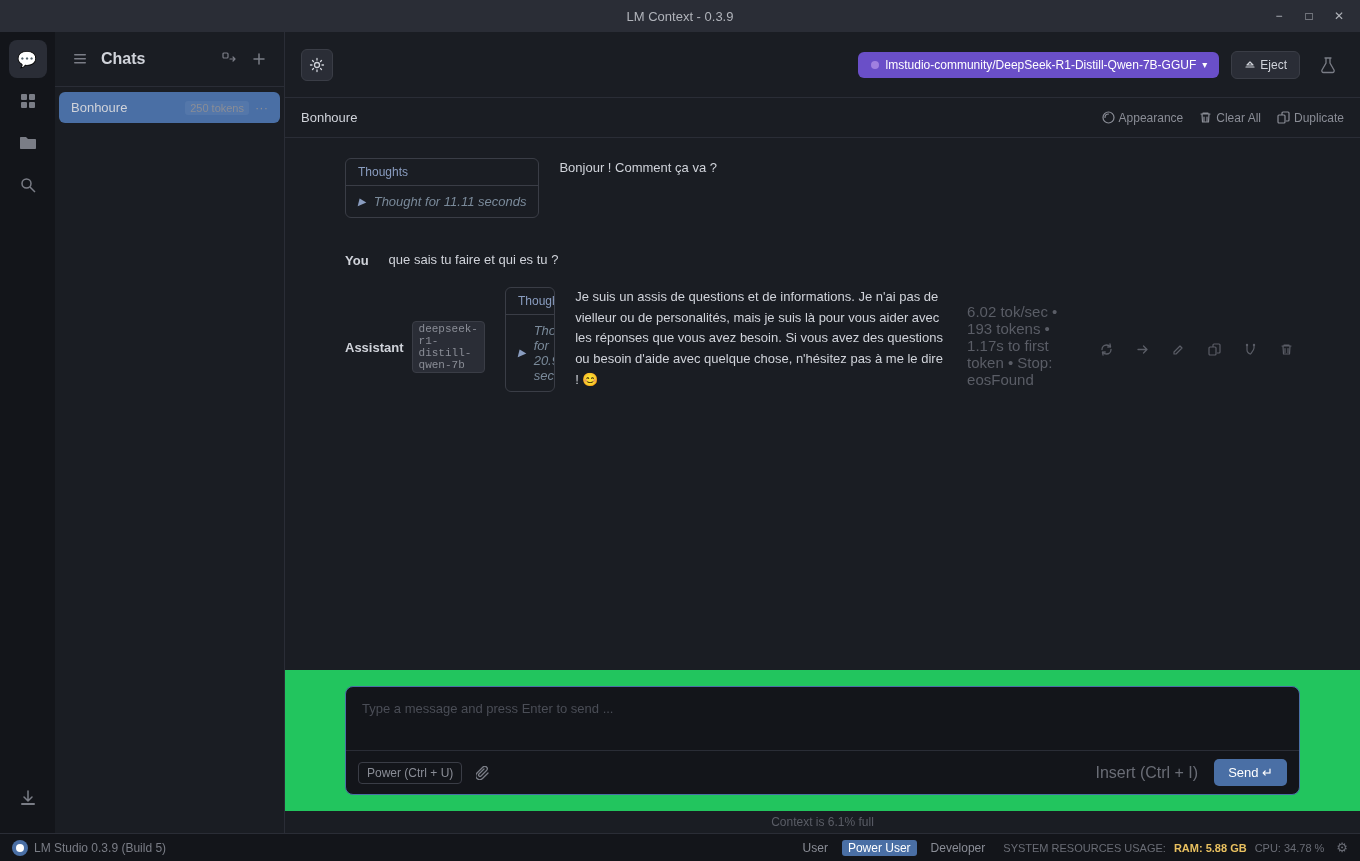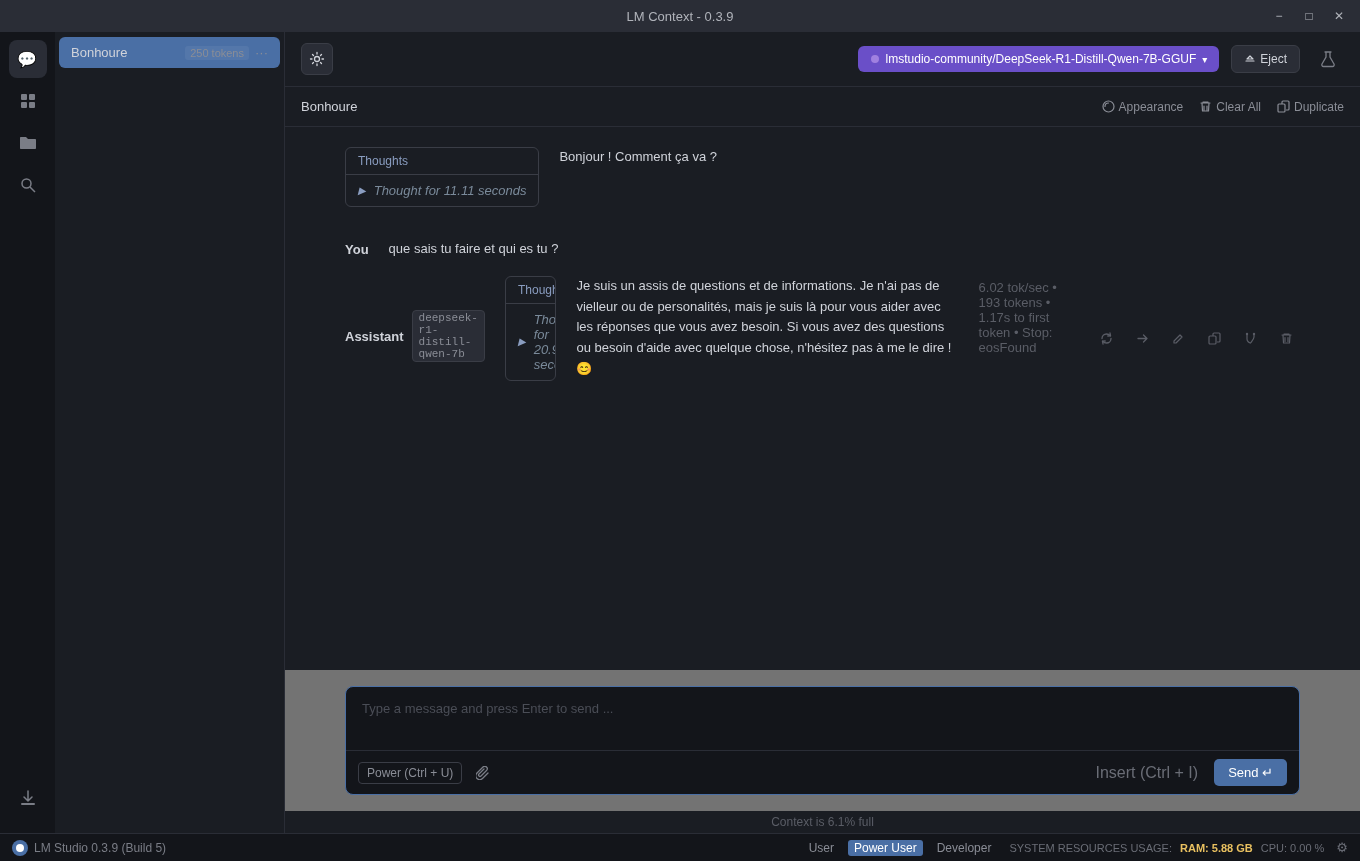--- a/index.html
+++ b/index.html
@@ -185,21 +185,21 @@
     
     .main-area {
       flex: 1;
       display: flex;
       flex-direction: column;
       overflow: hidden;
     }
 
     
     .toolbar {
-      height: 55px;
+      height: 66px;
       background: #1a1d23;
       border-bottom: 1px solid #2a2d36;
       display: flex;
       align-items: center;
       padding: 0 16px;
       gap: 12px;
       flex-shrink: 0;
     }
     .toolbar-spacer { flex: 1; }
     .model-selector {
@@ -343,23 +343,23 @@
       color: #8a8d96;
       font-family: Liberation Mono, monospace;
       font-weight: normal;
     }
     .message-text {
       font-size: 13px;
       line-height: 1.6;
       color: #d0d3da;
     }
     .message-meta {
-      font-size: 13px;
+      font-size: 15px;
       color: #5a5d66;
-      margin-top: 4px;
+      margin-top: 16px;
     }
     .message-actions {
       display: flex;
       align-items: center;
       gap: 8px;
       justify-content: flex-end;
       margin-top: 4px;
     }
     .msg-action-btn {
       width: 28px;
@@ -371,21 +371,21 @@
       display: flex;
       align-items: center;
       justify-content: center;
       border-radius: 4px;
       font-size: 13px;
     }
 
     
     .input-area {
       padding: 16px 60px;
-      background: #737373;
+      background: #22c55e;
       flex-shrink: 0;
     }
     .input-container {
       background: #13151a;
       border: 1px solid #4a6fa5;
       border-radius: 8px;
       overflow: hidden;
     }
     .message-input {
       width: 100%;
@@ -564,20 +564,44 @@
       <div class="icon-bar-item">
         <svg width="16" height="18" viewBox="0 0 16 18" fill="none">
           <path d="M8 2V12M8 12L4 8M8 12L12 8" stroke="#7a7d86" stroke-width="1.5" stroke-linecap="round"></path>
           <rect x="1" y="14" width="14" height="2" rx="1" fill="#7a7d86"></rect>
         </svg>
       </div>
     </div>
   </div>
 
   <div class="sidebar">
+    <div class="sidebar-header">
+      <button class="sidebar-icon-btn">
+        <svg width="14" height="14" viewBox="0 0 14 14" fill="none">
+          <rect x="1" y="2" width="12" height="1.5" rx="0.75" fill="#7a7d86"></rect>
+          <rect x="1" y="6" width="12" height="1.5" rx="0.75" fill="#7a7d86"></rect>
+          <rect x="1" y="10" width="12" height="1.5" rx="0.75" fill="#7a7d86"></rect>
+        </svg>
+      </button>
+      <span class="sidebar-title">Chats</span>
+      <div class="sidebar-actions">
+        <button class="sidebar-icon-btn">
+          <svg width="14" height="14" viewBox="0 0 14 14" fill="none">
+            <rect x="1" y="1" width="5" height="5" rx="1" stroke="#7a7d86" stroke-width="1.2"></rect>
+            <path d="M8 7H13M13 7L11 5M13 7L11 9" stroke="#7a7d86" stroke-width="1.2" stroke-linecap="round"></path>
+          </svg>
+        </button>
+        <button class="sidebar-icon-btn">
+          <svg width="14" height="14" viewBox="0 0 14 14" fill="none">
+            <line x1="7" y1="2" x2="7" y2="12" stroke="#7a7d86" stroke-width="1.5" stroke-linecap="round"></line>
+            <line x1="2" y1="7" x2="12" y2="7" stroke="#7a7d86" stroke-width="1.5" stroke-linecap="round"></line>
+          </svg>
+        </button>
+      </div>
+    </div>
     <div class="sidebar-list">
       <div class="sidebar-item active">
         <div class="sidebar-item-left">
           <span class="sidebar-item-name">Bonhoure</span>
         </div>
         <div class="sidebar-item-right">
           <span class="token-badge">250 tokens</span>
           <button class="sidebar-more-btn">···</button>
         </div>
       </div>
@@ -751,16 +775,16 @@
   </div>
   <div class="status-spacer"></div>
   <div class="status-pills">
     <span class="status-pill user-pill">User</span>
     <span class="status-pill power-user">Power User</span>
     <span class="status-pill developer">Developer</span>
   </div>
   <div class="status-resources">
     <span>SYSTEM RESOURCES USAGE:</span>
     <span class="ram-highlight">RAM: 5.88 GB</span>
-    <span>CPU: 0.00 %</span>
+    <span>CPU: 34.78 %</span>
   </div>
   <span class="status-gear">⚙</span>
 </div>
 
 </body></html>

